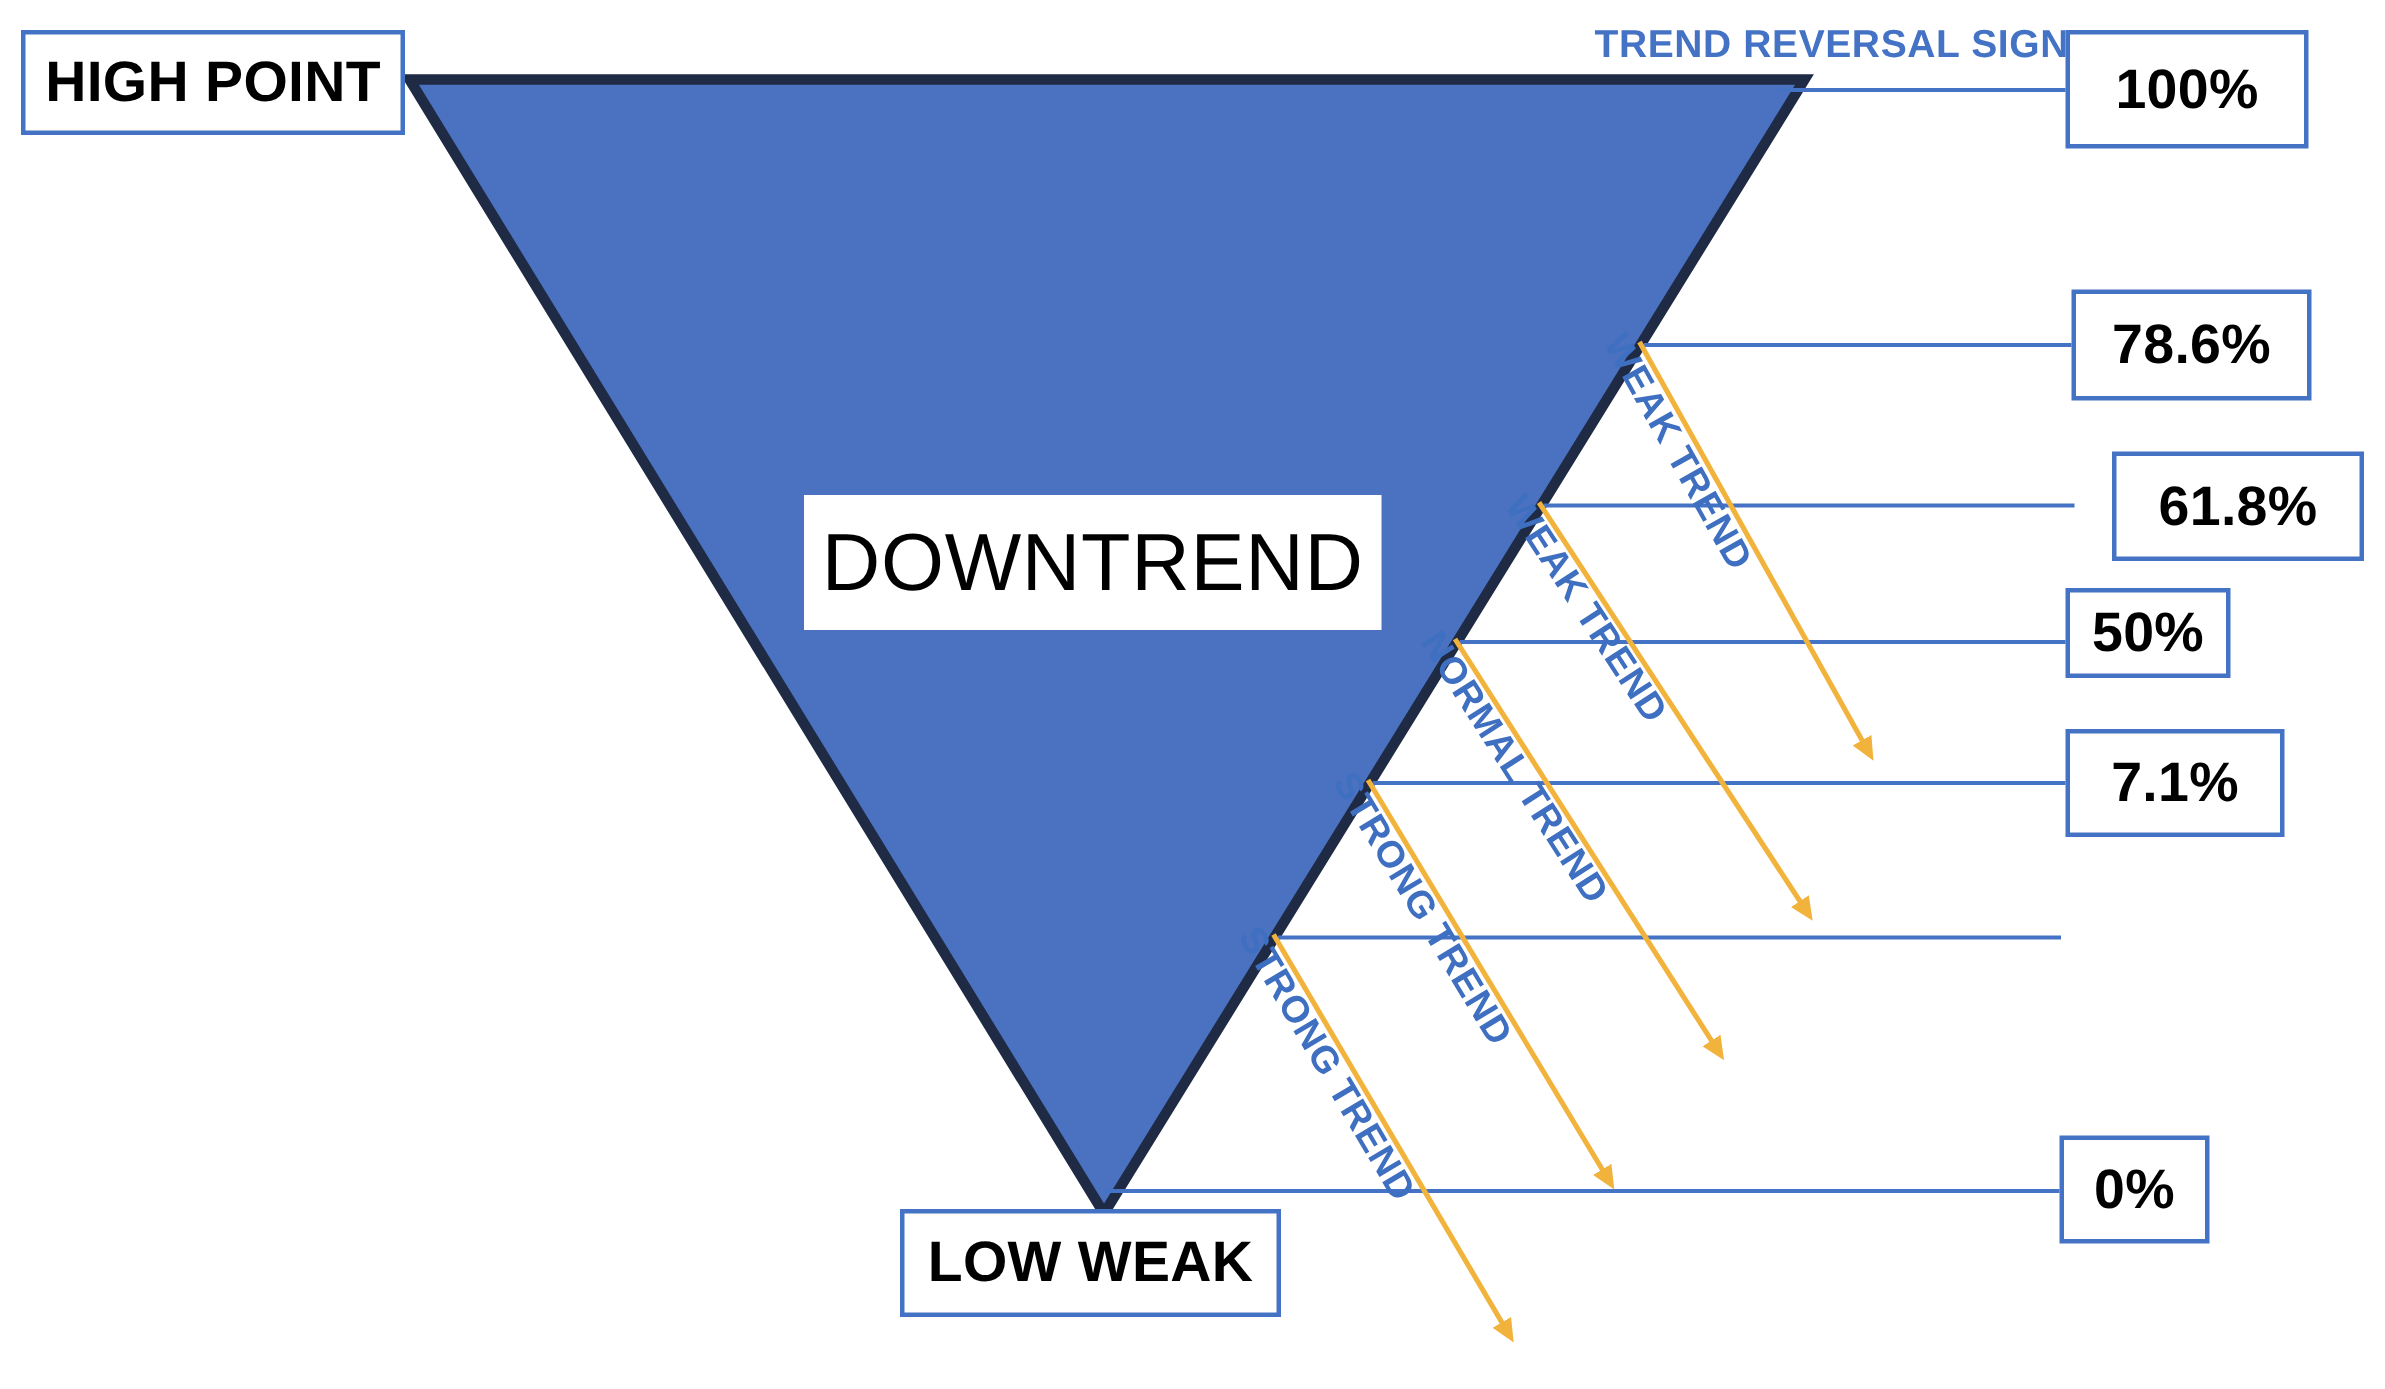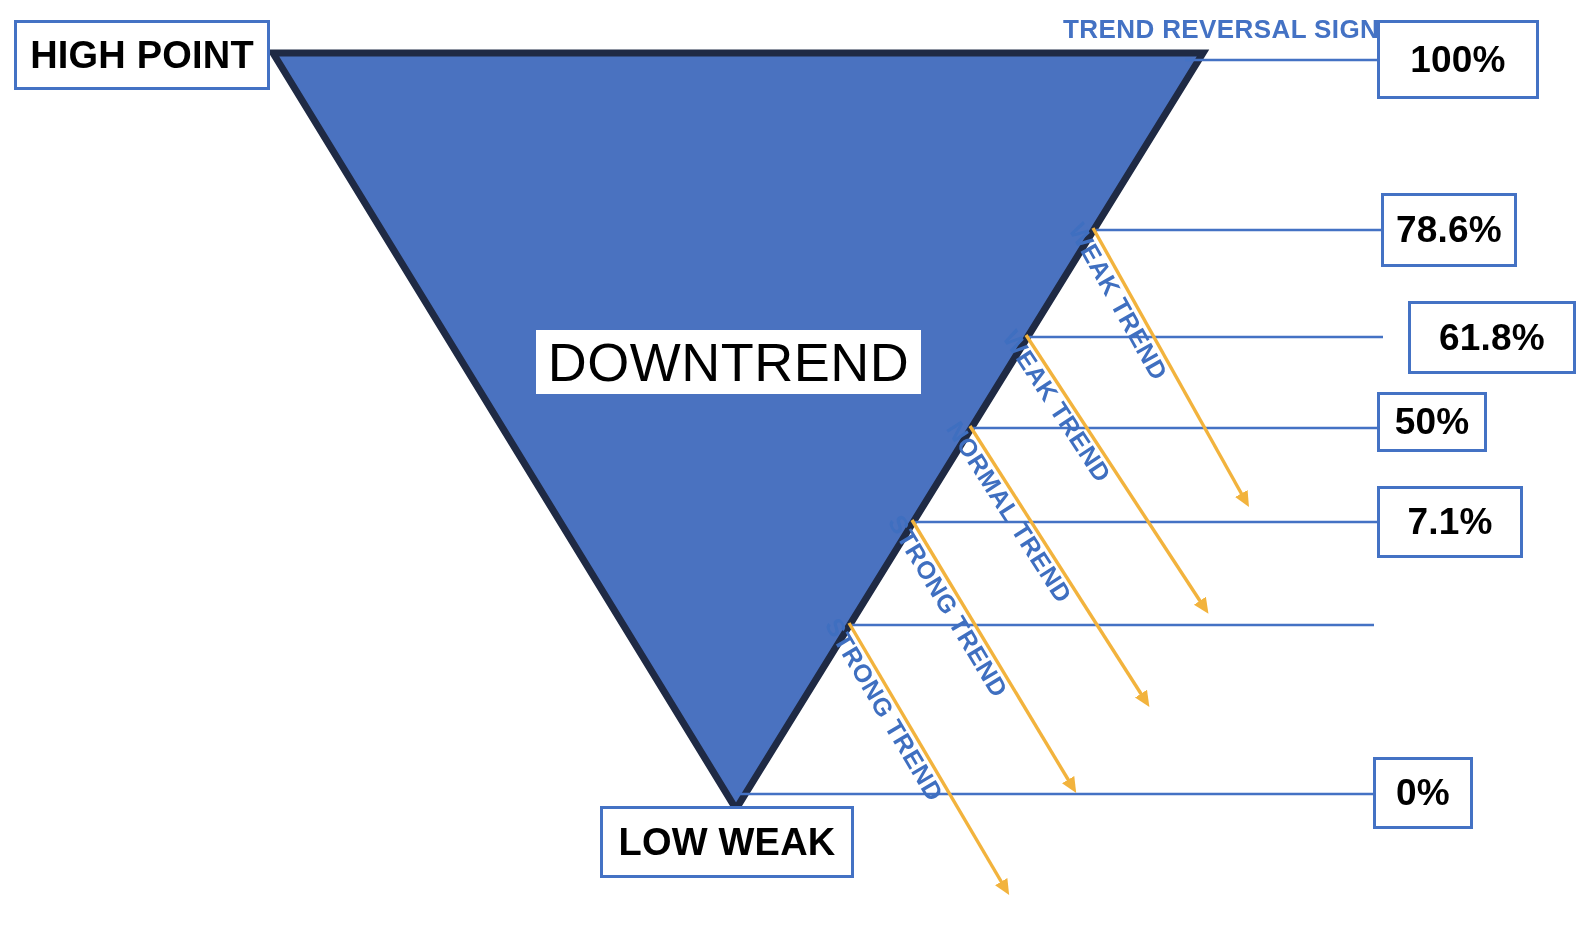--- a/index.html
+++ b/index.html
@@ -108,25 +108,25 @@
     <line x1="912" y1="520" x2="1072" y2="786" stroke="#f2b33d" stroke-width="3.4" marker-end="url(#arrowhead)"></line>
     <line x1="849" y1="623" x2="1005" y2="888" stroke="#f2b33d" stroke-width="3.4" marker-end="url(#arrowhead)"></line>
   </svg>
 
   <div class="signal-text" style="left:1063px; top:14px;">TREND REVERSAL SIGNAL</div>
 
   <div class="label-box endpoint-box" style="left:14px; top:20px; width:256px; height:70px;">HIGH POINT</div>
 
   <div class="label-box endpoint-box" style="left:600px; top:806px; width:254px; height:72px;">LOW WEAK</div>
 
-  <div class="downtrend-box" style="left:536px; top:330px; width:385px; height:64px;">DOWNTREND</div>
+  <div class="downtrend-box" style="left:536px; top:330px; width:385px; height:90px;">DOWNTREND</div>
 
   <div class="label-box pct-box" style="left:1377px; top:20px; width:162px; height:79px;">100%</div>
 
-  <div class="label-box pct-box" style="left:1381px; top:193px; width:136px; height:74px;">78.6%</div>
+  <div class="label-box pct-box" style="left:1381px; top:193px; width:160px; height:74px;">78.6%</div>
 
   <div class="label-box pct-box" style="left:1408px; top:301px; width:168px; height:73px;">61.8%</div>
 
   <div class="label-box pct-box" style="left:1377px; top:392px; width:110px; height:60px;">50%</div>
 
   <div class="label-box pct-box" style="left:1377px; top:486px; width:146px; height:72px;">7.1%</div>
 
 
   <div class="label-box pct-box" style="left:1373px; top:757px; width:100px; height:72px;">0%</div>
 

